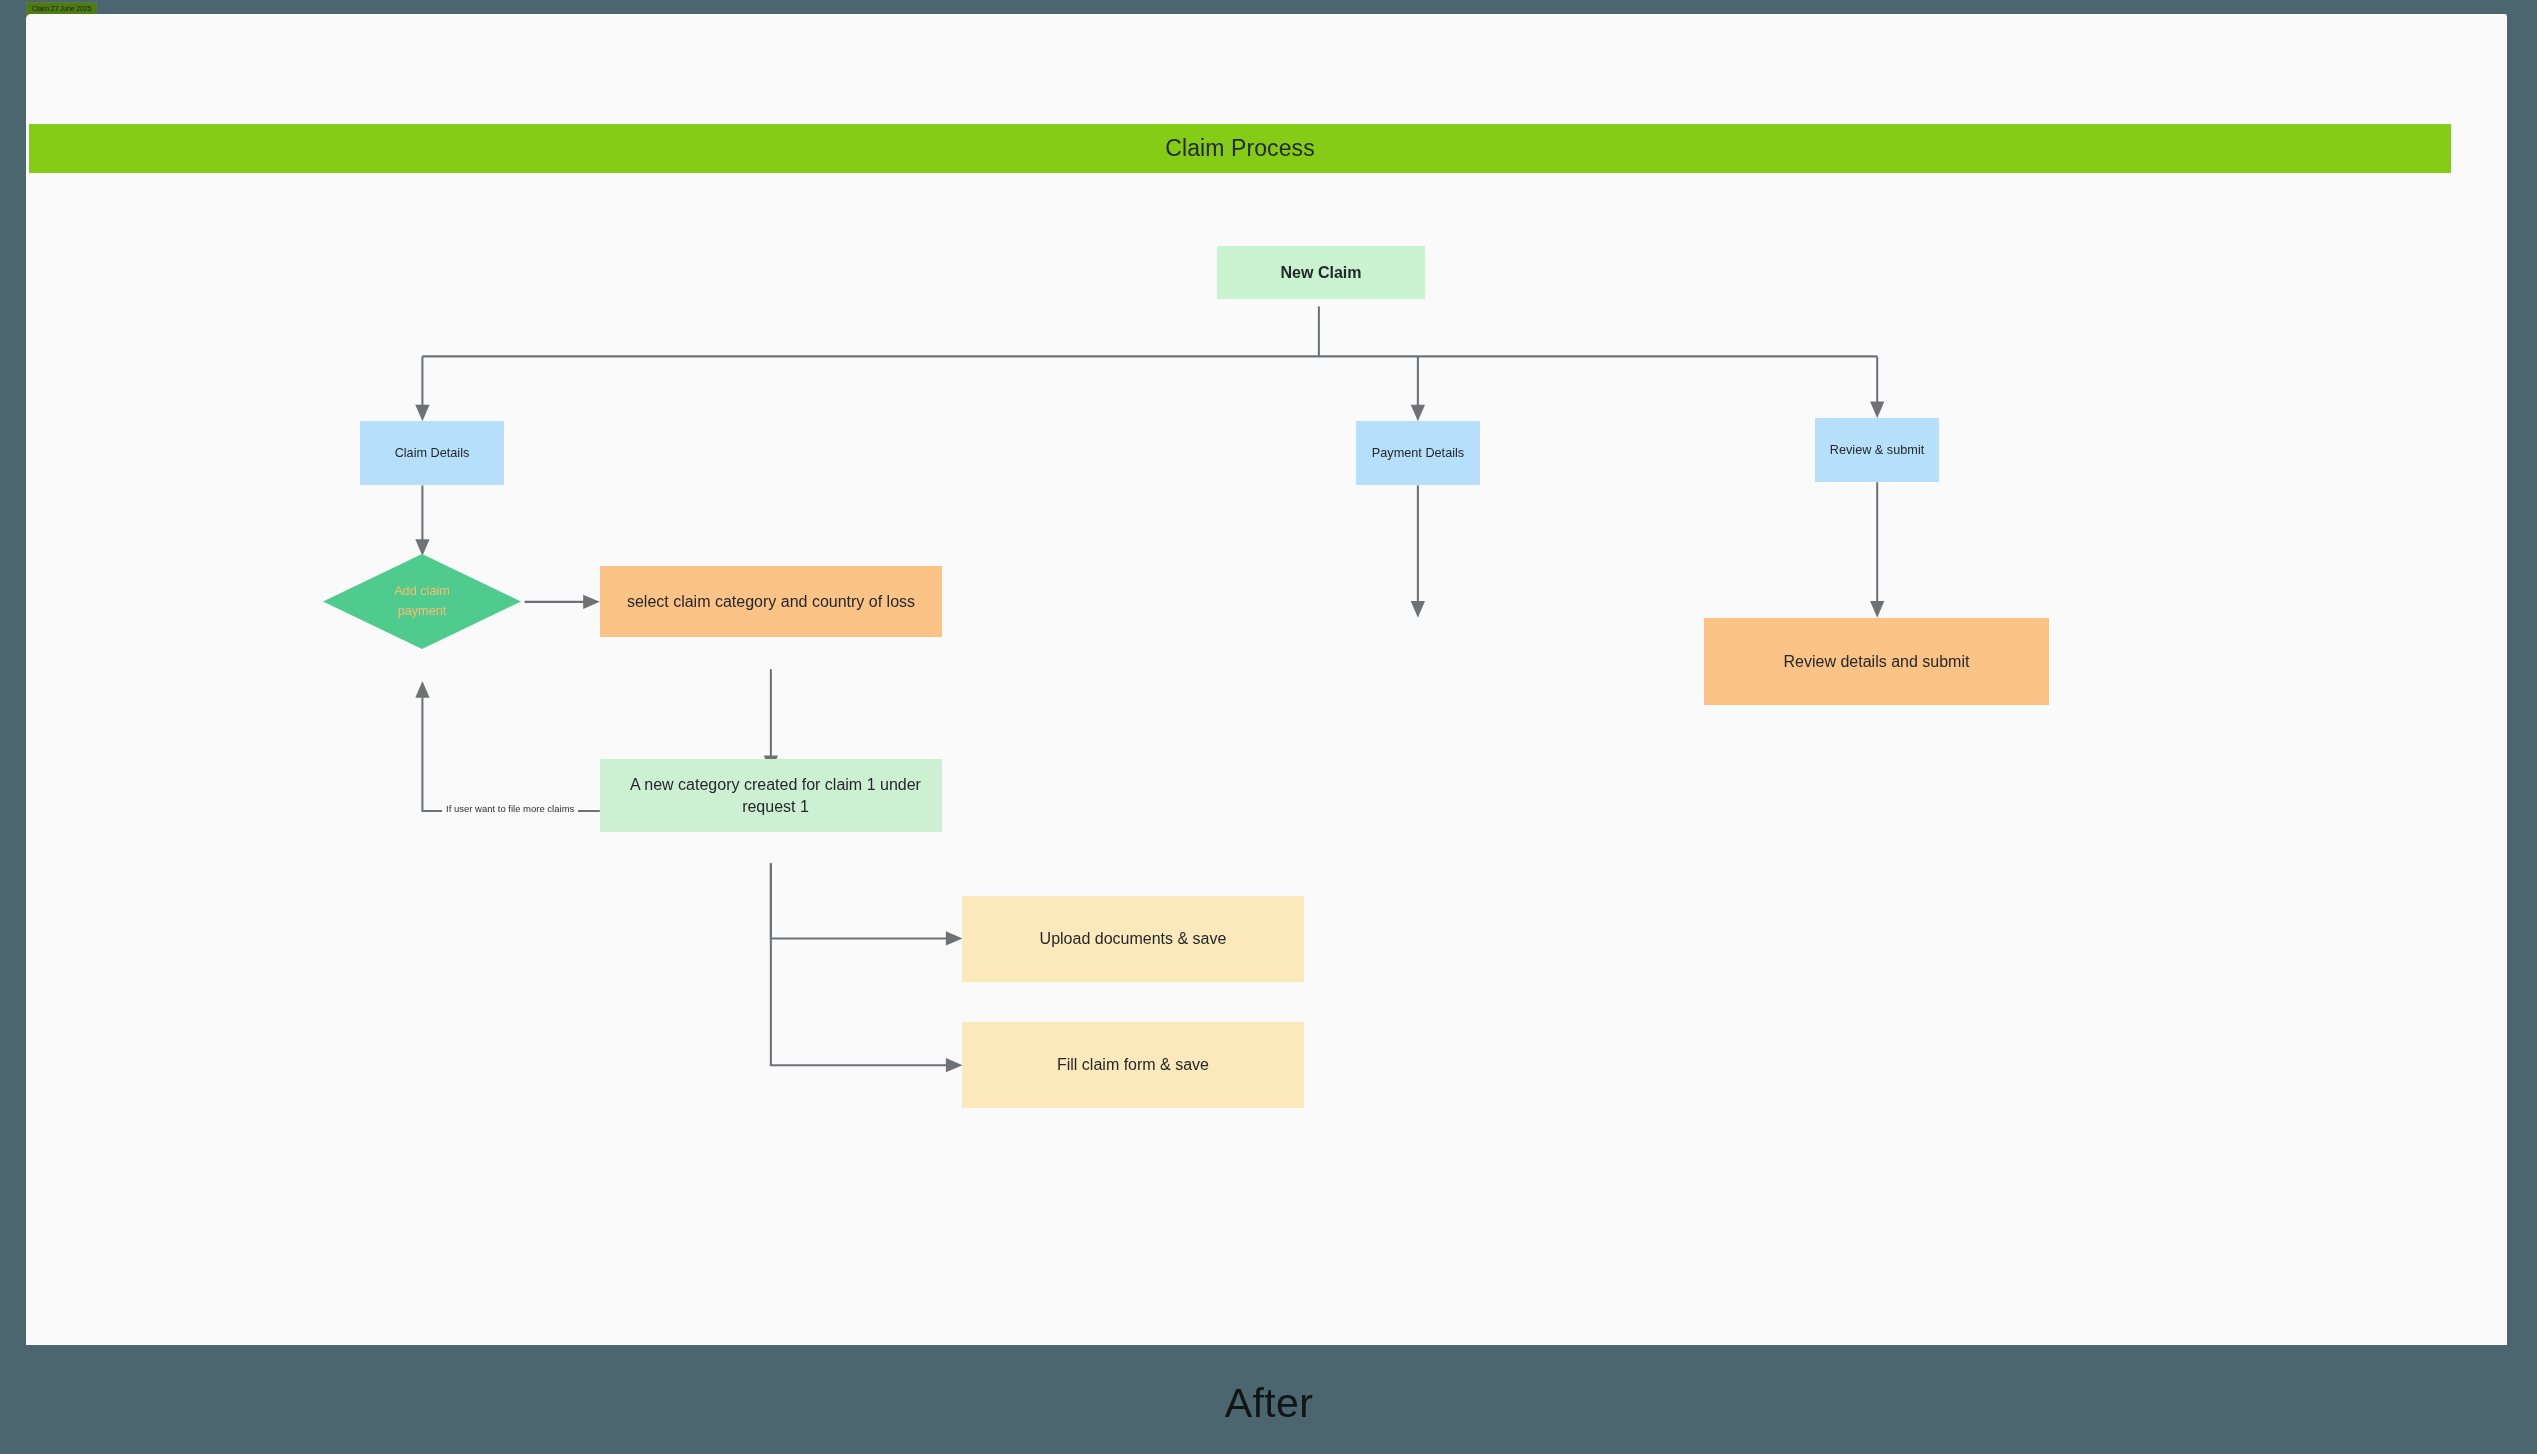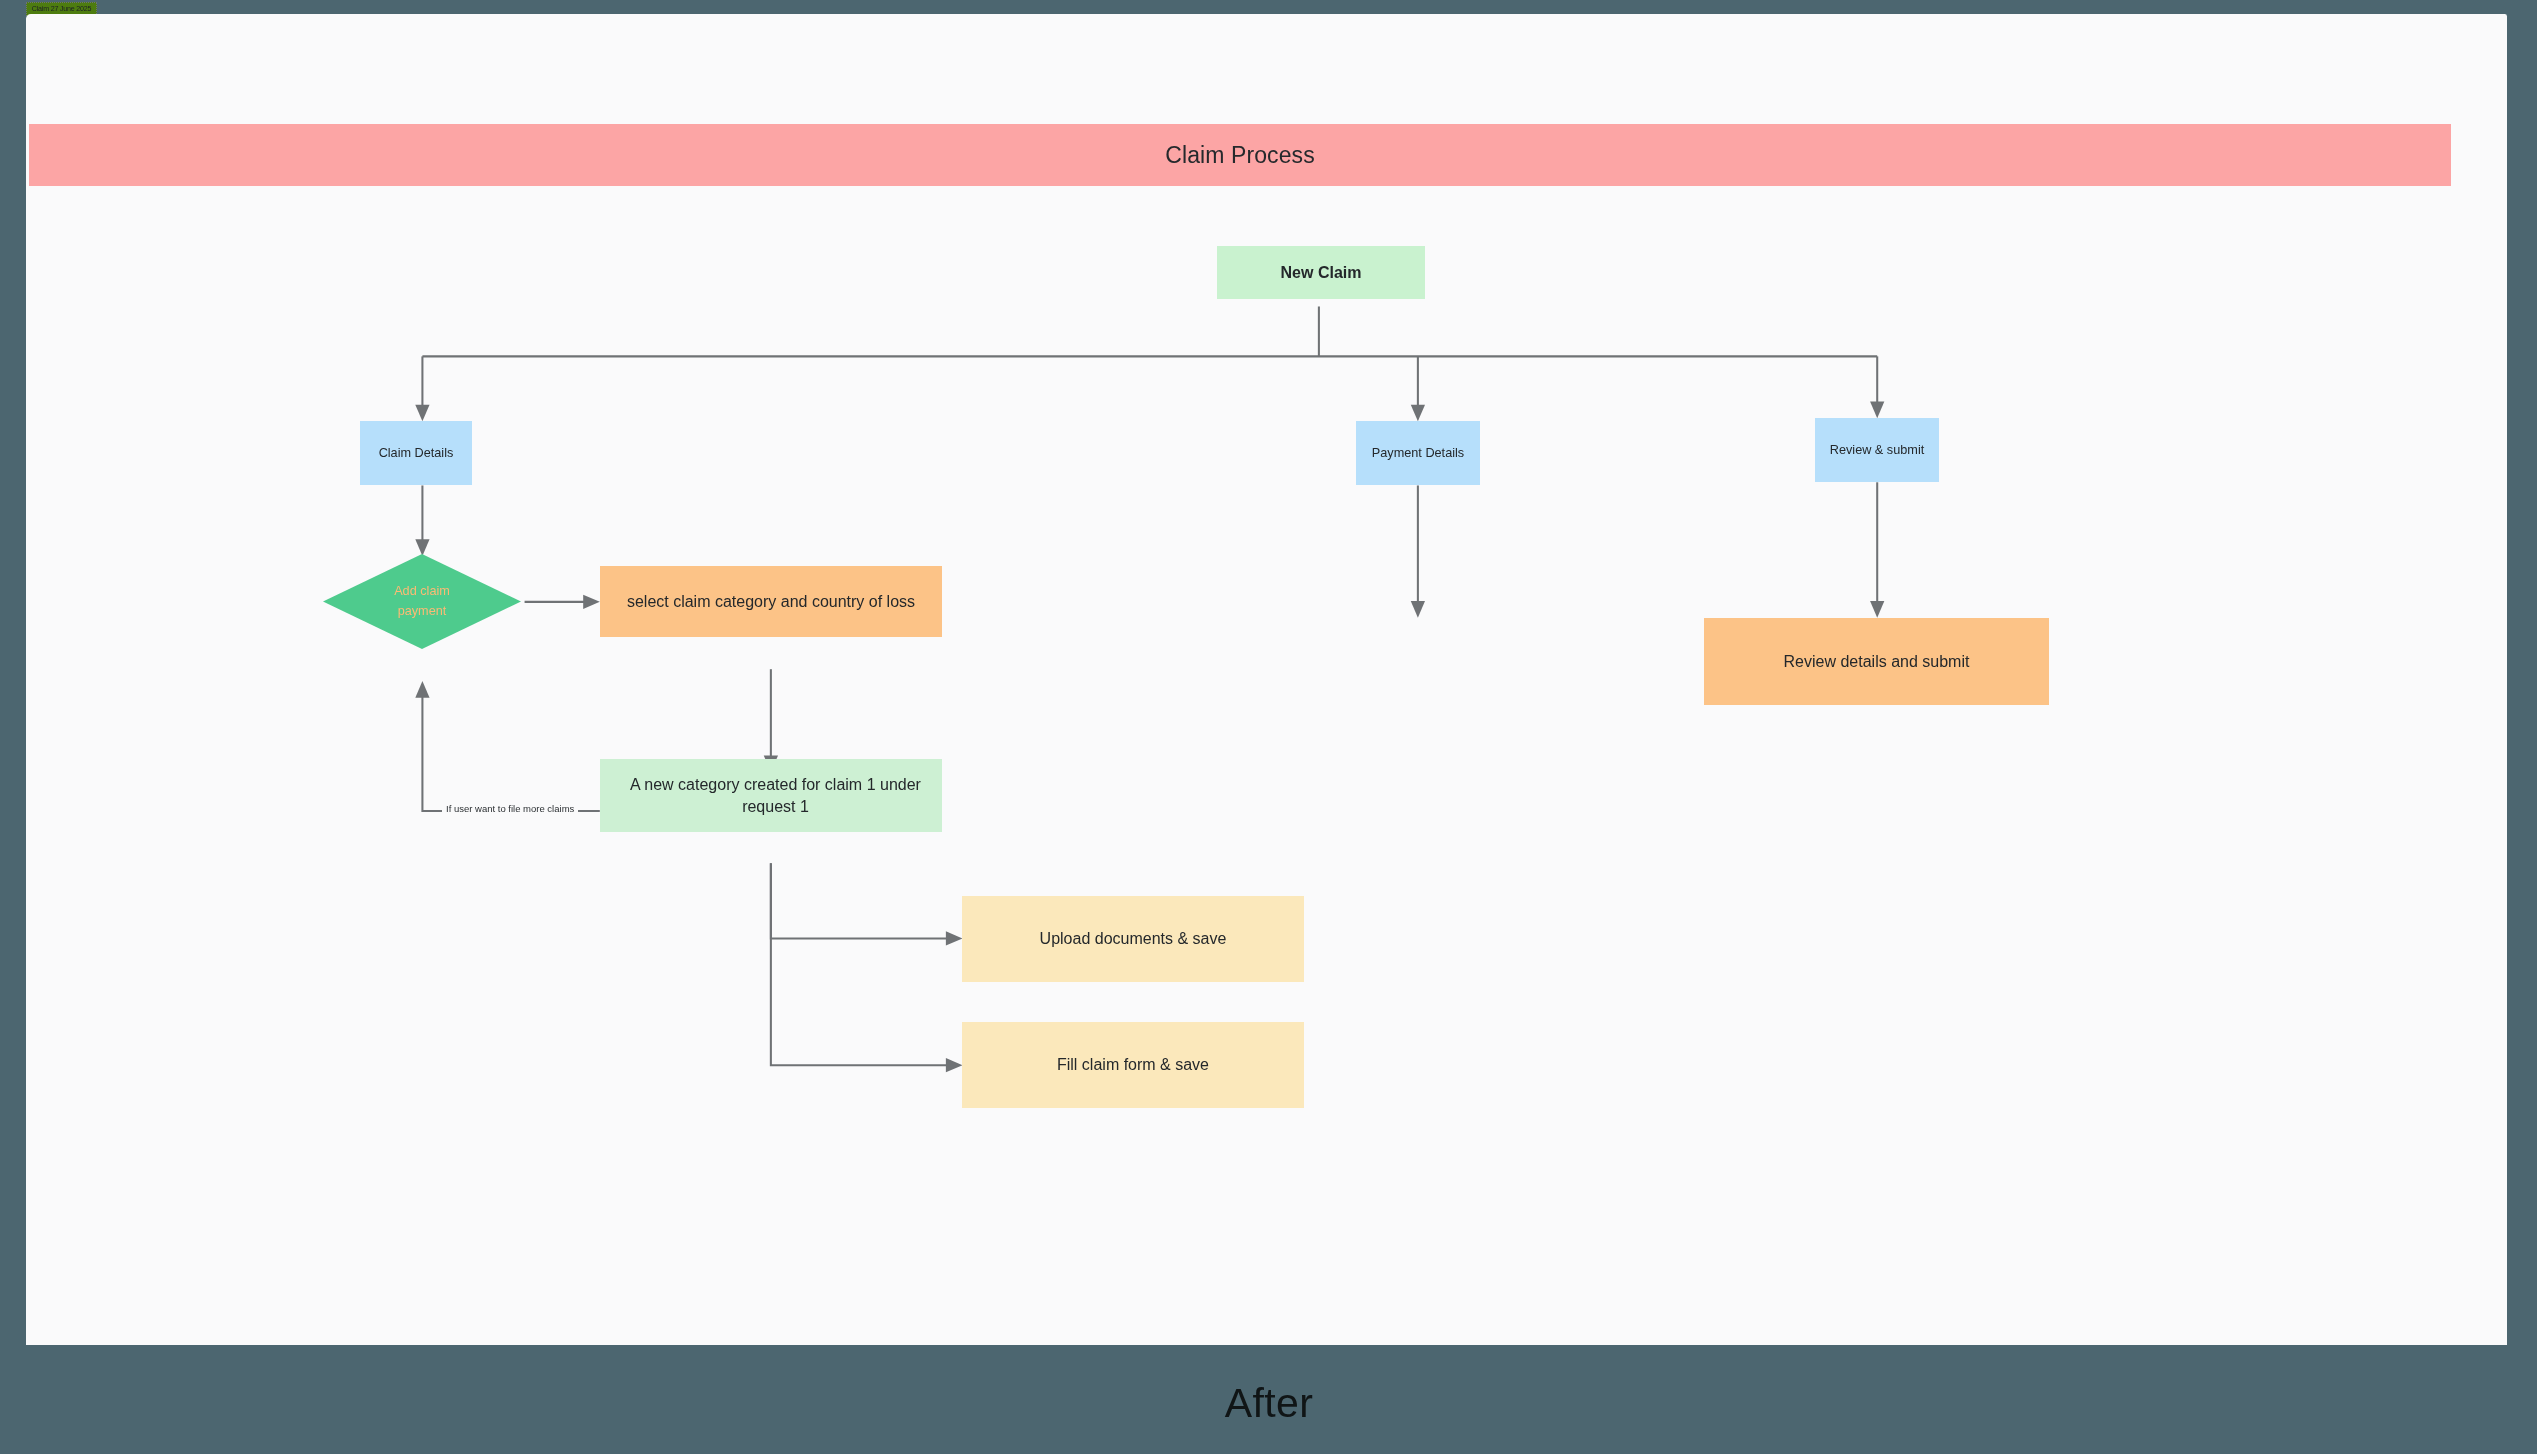--- a/index.html
+++ b/index.html
@@ -45,22 +45,22 @@
     border-top-left-radius: 4.8px;
     border-top-right-radius: 2.4px;
   }
 
   
   #title-banner {
     position: absolute;
     left: 29px;
     top: 124px;
     width: 2422px;
-    height: 62px;
-    background: #fca5a5;
+    height: 49px;
+    background: #84cc16;
     display: flex;
     align-items: center;
     justify-content: center;
   }
   #title-banner .title-text {
     font-size: 23px;
     color: #25292c;
     letter-spacing: 0.1px;
   }
 
@@ -196,21 +196,21 @@
     <polygon class="edge-head" points="1790,780 1781,759 1799,759"></polygon>
 
     <path class="edge-path" d="M 2370,609 L 2370,760"></path>
     <polygon class="edge-head" points="2370,780 2361,759 2379,759"></polygon>
   </svg>
 
   <div class="edge-label" style="left: 442px; top: 803px;">If user want to file more claims</div>
 
   <div class="node n-newclaim" style="left:1217px; top:246px; width:208px; height:53px;">New Claim</div>
 
-  <div class="node n-blue" style="left:360px; top:421px; width:112px; height:64px;">Claim Details</div>
+  <div class="node n-blue" style="left:360px; top:421px; width:144px; height:64px;">Claim Details</div>
 
   <div class="node n-blue" style="left:1356px; top:421px; width:124px; height:64px;">Payment Details</div>
 
   <div class="node n-blue" style="left:1815px; top:418px; width:124px; height:64px;">Review &amp; submit</div>
 
   <div id="diamond-wrap">
     <div id="diamond-shape"></div>
     <div id="diamond-label">
       <span>Add claim</span>
       <span>payment</span>

